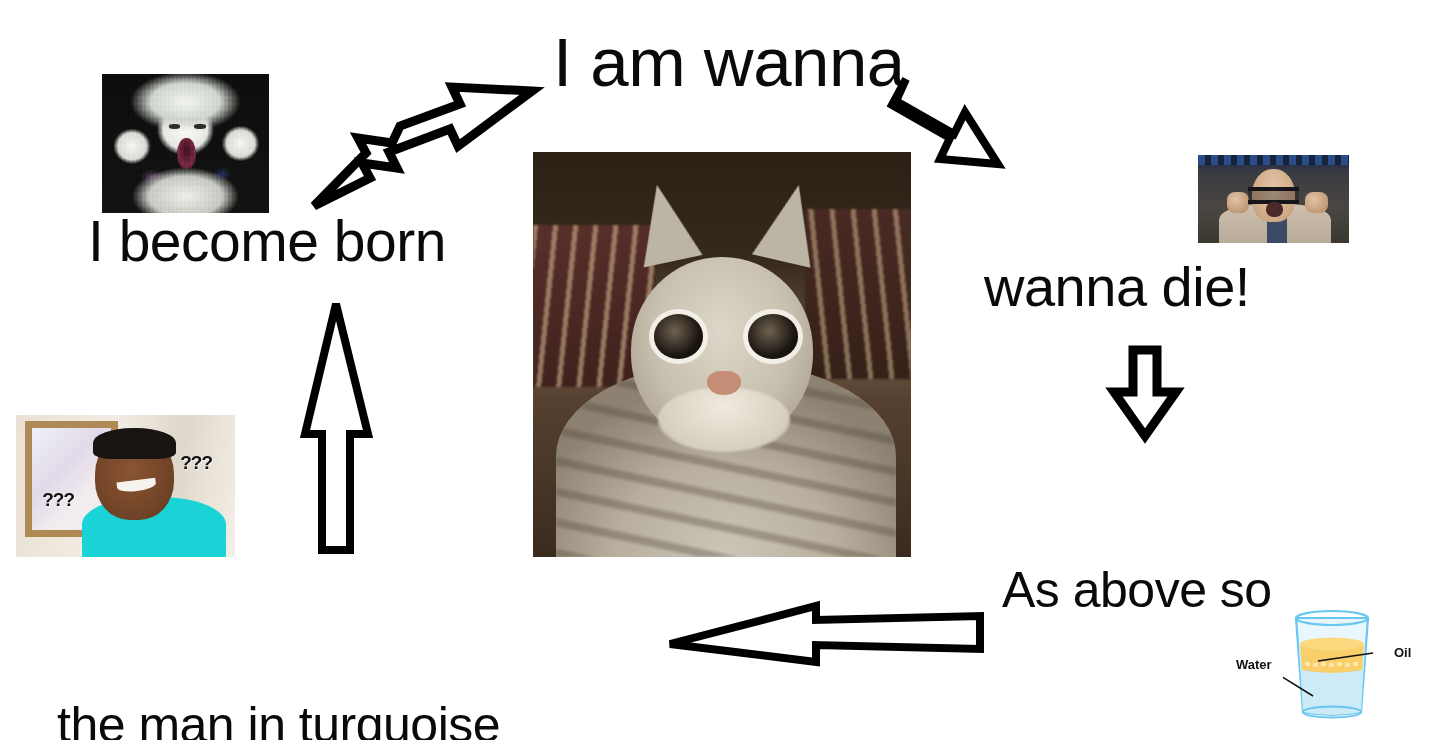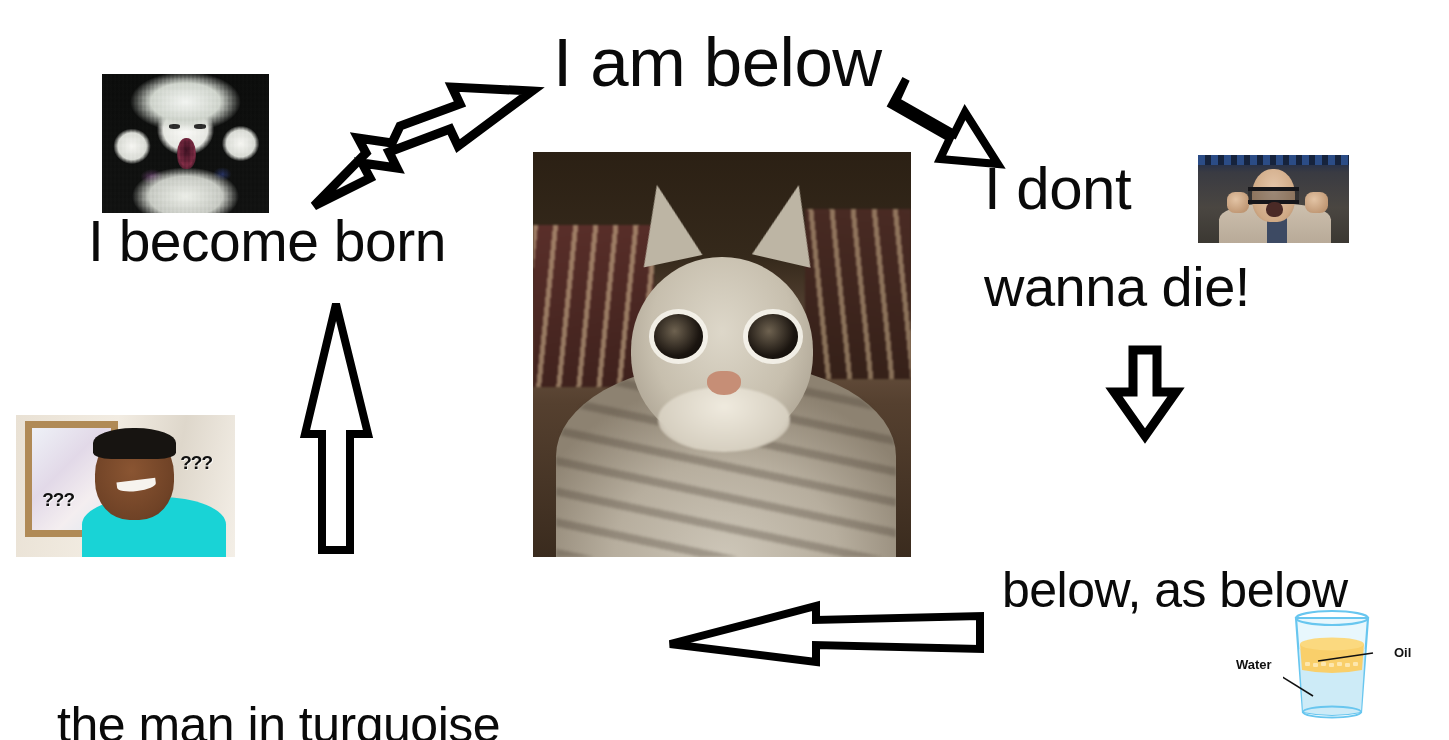--- a/index.html
+++ b/index.html
@@ -234,29 +234,29 @@
   #arw-down-r { left: 858px;  top: 60px;  width: 160px; height: 120px; }
   #arw-down   { left: 1100px; top: 344px; width: 90px;  height: 100px; }
   #arw-left   { left: 664px;  top: 596px; width: 322px; height: 72px; }
   #arw-up     { left: 296px;  top: 296px; width: 80px;  height: 262px; }
 </style>
 </head>
 <body>
 
 <div id="canvas">
 
-  <div class="abs meme-text" id="txt-born">I am below</div>
+  <div class="abs meme-text" id="txt-born">I am wanna</div>
 
   <div class="abs meme-text" id="txt-dust">I become born</div>
 
-  <div class="abs meme-text" id="txt-dont">I dont</div>
 
   <div class="abs meme-text" id="txt-wanna">wanna die!</div>
 
   <div class="abs meme-text" id="txt-aaso">
+    <div>As above so</div>
     <div>below, as below</div>
     
   </div>
 
   <div class="abs meme-text" id="txt-turq">
     <div>the man in turquoise</div>
     
   </div>
 
   <div class="pic" id="pic-dust">

